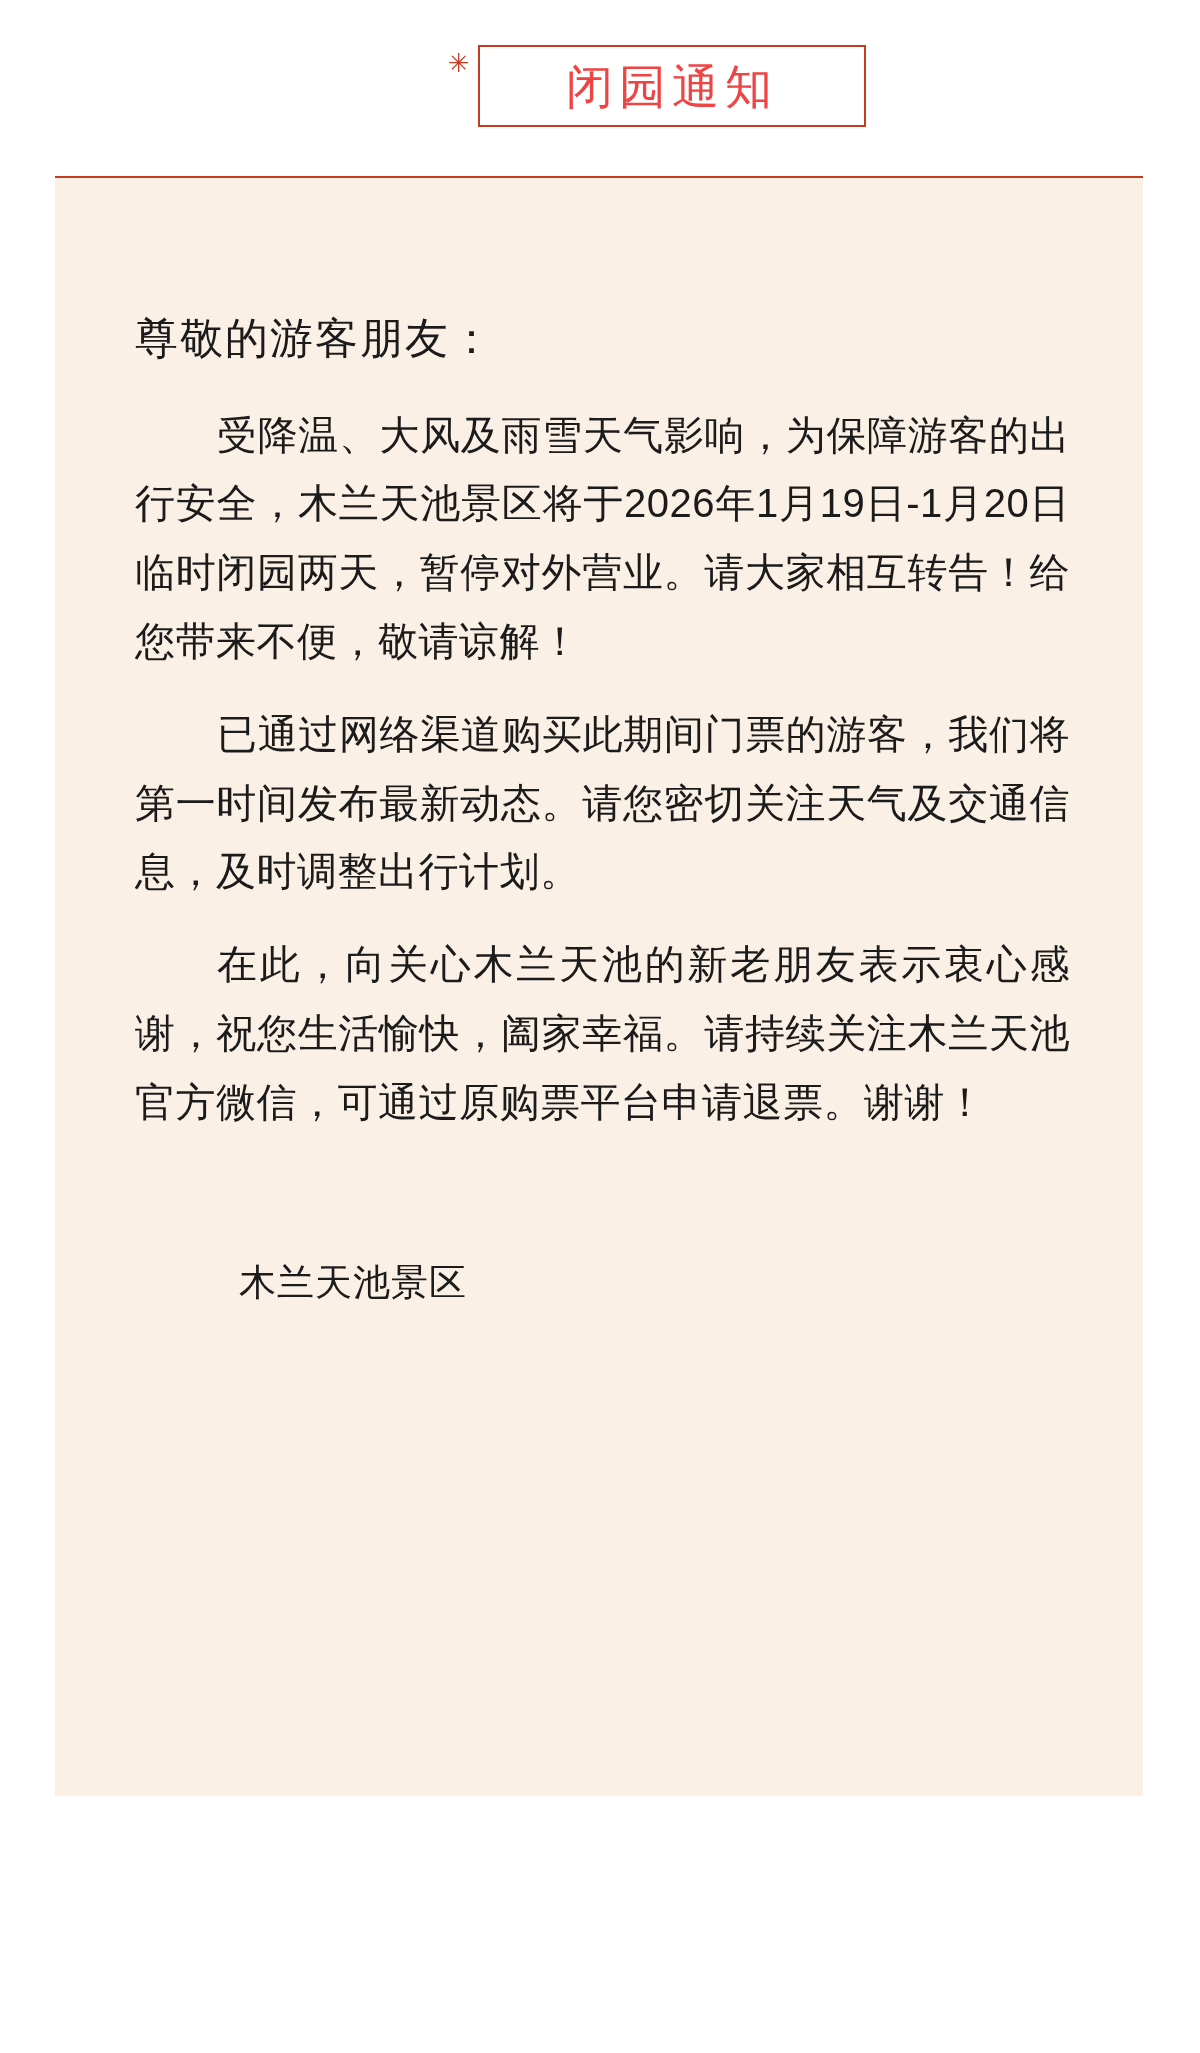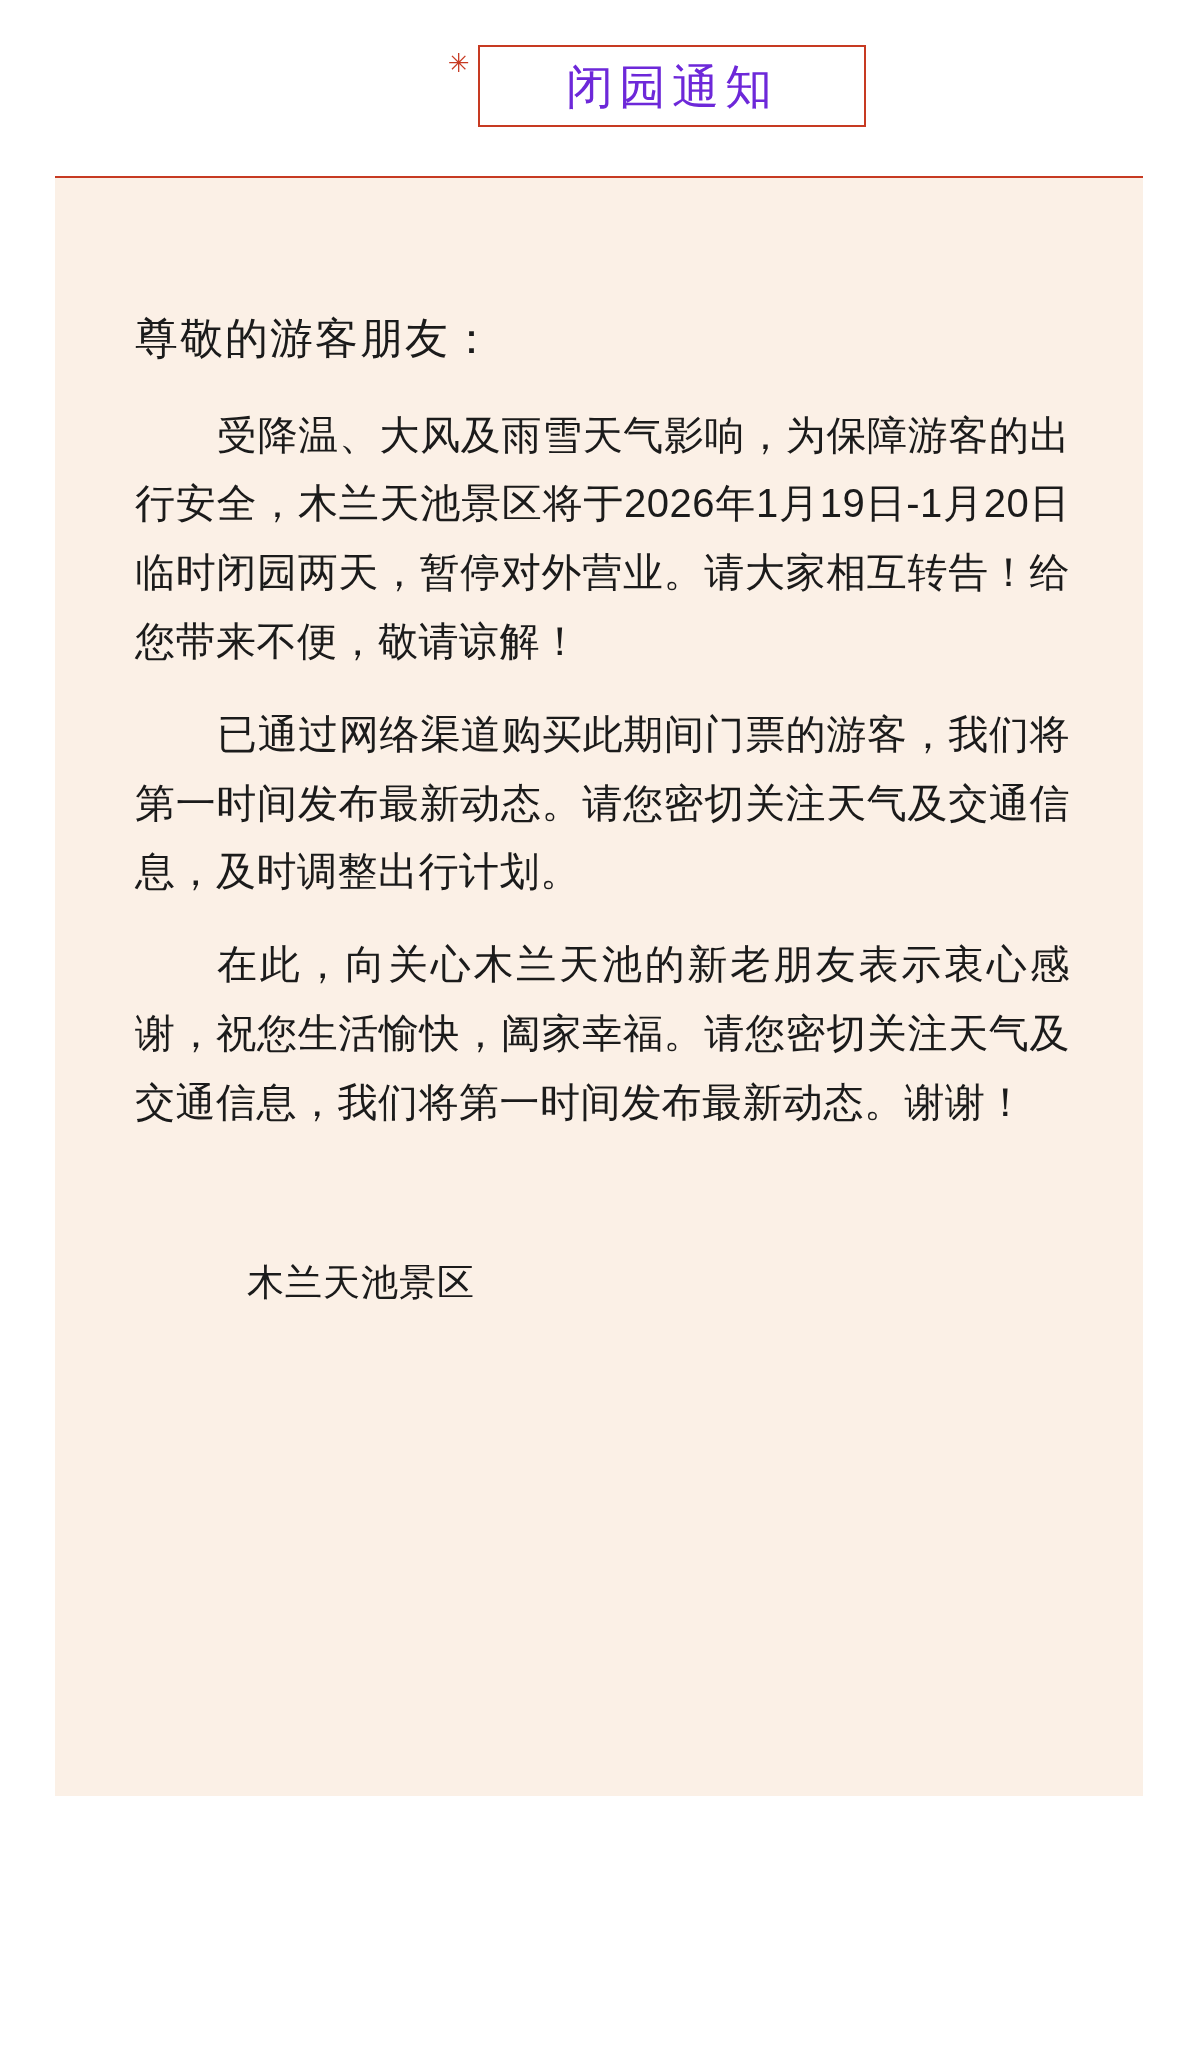--- a/index.html
+++ b/index.html
@@ -36,21 +36,21 @@
     border: 2px solid #c73a22;
     box-sizing: border-box;
     display: flex;
     align-items: center;
     justify-content: center;
   }
 
   .title-text {
     font-size: 47px;
     letter-spacing: 6px;
-    color: #6d28d9;
+    color: #ef4444;
     font-weight: 400;
     line-height: 1;
     font-family: "Liberation Sans", "DejaVu Sans", sans-serif;
   }
 
   
   .tick-mark {
     position: absolute;
     left: 446px;
     top: 50px;
@@ -112,21 +112,21 @@
   }
 
   .signature-block {
     margin-top: 118px;
   }
 
   .sign-line {
     font-size: 37px;
     color: #1b1b1b;
     line-height: 1.5;
-    margin: 8px;
+    margin: 0;
     padding-left: 104px;
     letter-spacing: 1px;
     font-weight: 400;
   }
 
   .sign-date {
     font-size: 37px;
     color: #1b1b1b;
     line-height: 1.5;
     margin: 104px 0 0 0;
@@ -148,21 +148,21 @@
     <div class="header-rule"></div>
   </div>
 
   <div class="body-panel">
     <div class="content">
 
       <div class="salutation">尊敬的游客朋友：</div>
 
       <p class="para">受降温、大风及雨雪天气影响，为保障游客的出行安全，木兰天池景区将于2026年1月19日-1月20日临时闭园两天，暂停对外营业。请大家相互转告！给您带来不便，敬请谅解！</p>
       <p class="para">已通过网络渠道购买此期间门票的游客，我们将第一时间发布最新动态。请您密切关注天气及交通信息，及时调整出行计划。</p>
-      <p class="para">在此，向关心木兰天池的新老朋友表示衷心感谢，祝您生活愉快，阖家幸福。请您密切关注天气及交通信息，我们将第一时间发布最新动态。谢谢！</p>
+      <p class="para">在此，向关心木兰天池的新老朋友表示衷心感谢，祝您生活愉快，阖家幸福。请持续关注木兰天池官方微信，可通过原购票平台申请退票。谢谢！</p>
 
       <div class="signature-block">
         <p class="sign-line">木兰天池景区</p>
       </div>
 
     </div>
   </div>
 
 </div>
 

